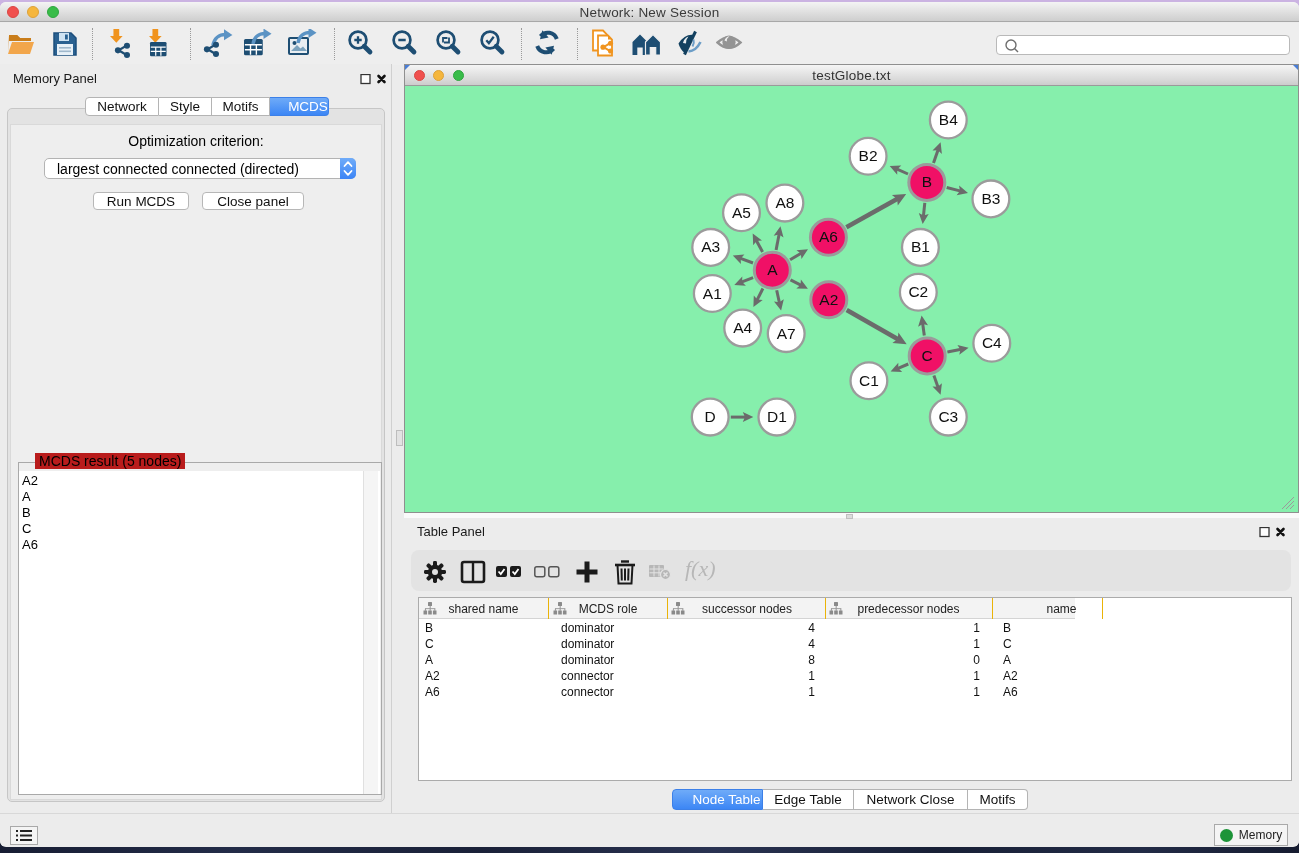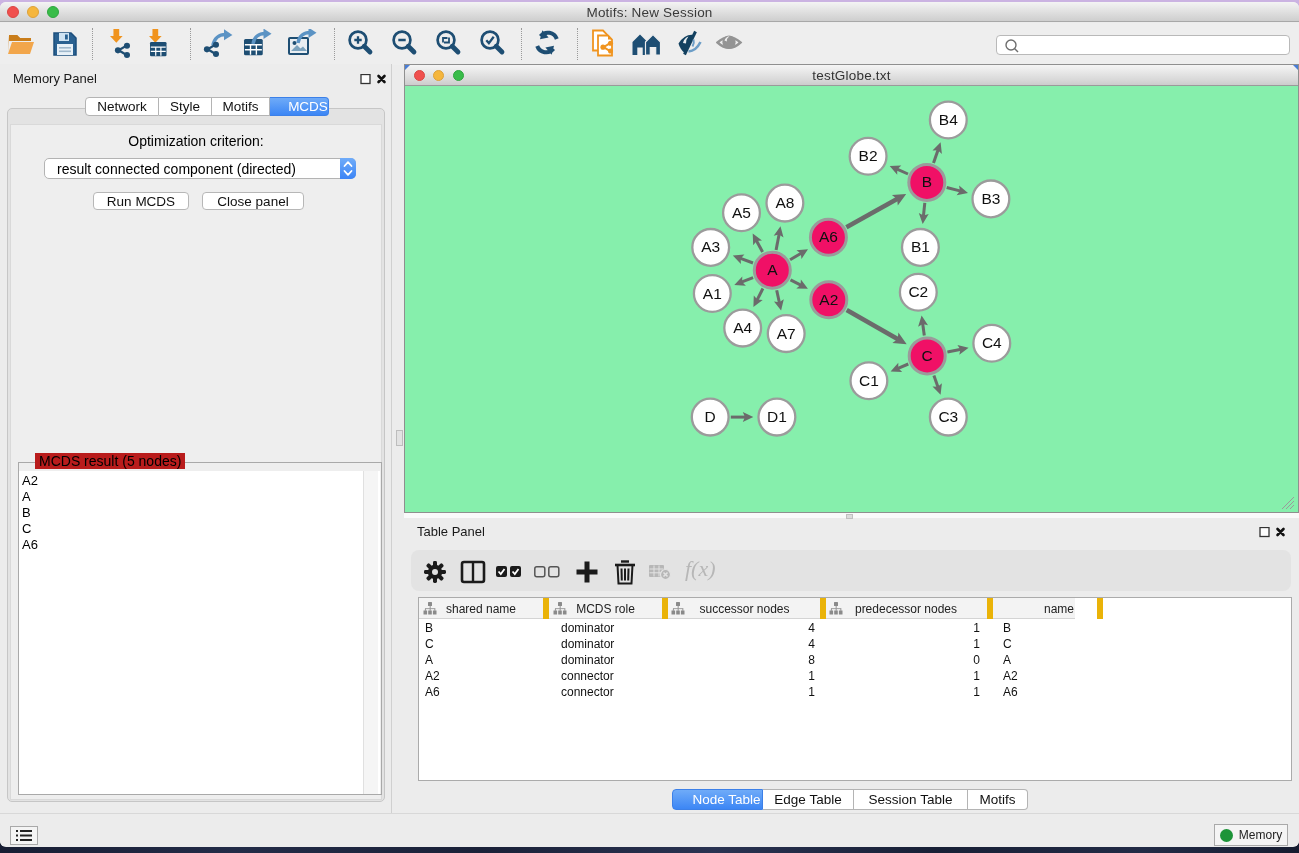--- a/index.html
+++ b/index.html
@@ -41,37 +41,37 @@
 
 #gwin { position:absolute; left:404px; top:62px; width:895px; height:449px; background:#86efac; border:1px solid #8f8f8f; }
 #gtitle { position:absolute; left:0; top:0; width:100%; height:21px; background:linear-gradient(#f5f5f5,#d8d8d8 75%,#cccccc); border-bottom:1px solid #9a9a9a; }
 #gtitle .tl { position:absolute; top:5px; width:11px; height:11px; border-radius:50%; }
 #gtitle-text { position:absolute; top:3px; width:100%; text-align:center; font-size:13.5px; color:#333; letter-spacing:0.2px; }
 
 #tablepanel { position:absolute; left:393px; top:511px; width:906px; height:300px; background:#ececec; }
 #tp-toolbar { position:absolute; left:18px; top:37px; width:880px; height:41px; background:#e3e3e3; border-radius:8px; }
 #tp-table { position:absolute; left:25px; top:84px; width:874px; height:184px; background:#fff; border:1px solid #ababab; }
 .th-row { position:absolute; left:0; top:0; height:21px; background:#f3f3f3; border-bottom:1px solid #d4d4d4; font-size:12px; color:#222; }
-.th-cell { position:absolute; top:0; height:21px; border-right:6px solid #eab308; display:flex; align-items:center; justify-content:center; font-size:12px; color:#222; }
+.th-cell { position:absolute; top:0; height:21px; border-right:1px solid #eab308; display:flex; align-items:center; justify-content:center; font-size:12px; color:#222; }
 .td { position:absolute; font-size:12px; color:#111; height:16px; line-height:16px; }
 
 #statusbar { position:absolute; left:0; top:811px; width:1299px; height:32px; background:#ececec; border-top:1px solid #d8d8d8; }
 #memorybtn { position:absolute; left:1214px; top:10px; width:74px; height:22px; background:#f4f4f4; border:1px solid #a9a9a9; font-size:12px; color:#222; display:flex; align-items:center; justify-content:center; }
 #listbtn { position:absolute; left:10px; top:12px; width:28px; height:19px; background:#f4f4f4; border:1px solid #a9a9a9; display:flex; align-items:center; justify-content:center; }
 .winbtns { position:absolute; }
 </style>
 </head>
 <body>
 <div id="wall-top"></div>
 <div id="win">
   <div id="titlebar">
     <div class="tl" style="left:7px; background:#f0504e; border:0.5px solid #d94744;"></div>
     <div class="tl" style="left:27px; background:#f5b63d; border:0.5px solid #dda139;"></div>
     <div class="tl" style="left:47px; background:#39bc49; border:0.5px solid #2fa63f;"></div>
-    <div id="title-text">Motifs: New Session</div>
+    <div id="title-text">Network: New Session</div>
   </div>
   <div id="toolbar">
     <div class="tsep" style="left:92px"></div>
     <div class="tsep" style="left:190px"></div>
     <div class="tsep" style="left:334px"></div>
     <div class="tsep" style="left:521px"></div>
     <div class="tsep" style="left:577px"></div>
     <div id="icons-holder">
         <svg class="ticon" style="left:7px;top:6px" width="28" height="30" viewBox="0 0 28 30">
           <path d="M2 6 L10 6 L13 9 L24 9 L24 12 L2 12 Z" fill="#b96f12"></path>
@@ -220,21 +220,21 @@
     <div class="seg" style="left:77px; top:33px;margin-left:8px;">
       <div class="s first" style="width:74px">Network</div>
       <div class="s" style="width:53px">Style</div>
       <div class="s" style="width:58px">Motifs</div>
       <div class="s sel last" style="width:59px">MCDS</div>
     </div>
     <div id="cp-outer">
       <div id="cp-inner">
         <div style="position:absolute;left:0;top:8px;width:100%;text-align:center;font-size:14px;color:#000;">Optimization criterion:</div>
         <div id="dropdown">
-          <span style="position:absolute;left:12px;top:2px;">result connected component (directed)</span>
+          <span style="position:absolute;left:12px;top:2px;">largest connected connected (directed)</span>
           <div class="cap"><svg width="16" height="21" viewBox="0 0 16 21">
                 <path d="M4.5 8 L8 4.2 L11.5 8" fill="none" stroke="#fff" stroke-width="1.8" stroke-linejoin="round" stroke-linecap="round"></path>
                 <path d="M4.5 13 L8 16.8 L11.5 13" fill="none" stroke="#fff" stroke-width="1.8" stroke-linejoin="round" stroke-linecap="round"></path>
               </svg></div>
         </div>
         <div class="btn" style="left:82px;top:67px;width:96px;height:18px;">Run MCDS</div>
         <div class="btn" style="left:191px;top:67px;width:102px;height:18px;">Close panel</div>
         <div id="mcds-fieldset">
           <div id="mcds-border"></div>
           <div id="mcds-label">MCDS result (5 nodes)</div>
@@ -503,21 +503,21 @@
 <div class="td" style="left:6px;top:86px;">A6</div>
 <div class="td" style="left:142px;top:86px;">connector</div>
 <div class="td" style="left:250px;top:86px;width:146px;text-align:right;">1</div>
 <div class="td" style="left:406px;top:86px;width:155px;text-align:right;">1</div>
 <div class="td" style="left:584px;top:86px;">A6</div>
         </div>
     </div>
     <div class="seg" style="left:279px; top:276px; height:21px;">
       <div class="s sel first" style="width:91px">Node Table</div>
       <div class="s" style="width:91px">Edge Table</div>
-      <div class="s" style="width:114px">Session Table</div>
+      <div class="s" style="width:114px">Network Close</div>
       <div class="s last" style="width:60px">Motifs</div>
     </div>
   </div>
   <div id="statusbar">
     <div id="listbtn">
         <svg width="16" height="13" viewBox="0 0 16 13">
           <g fill="#222">
             <rect x="0" y="1" width="2" height="2"></rect>
             <rect x="4" y="1" width="12" height="2"></rect>
             <rect x="0" y="5.5" width="2" height="2"></rect>

